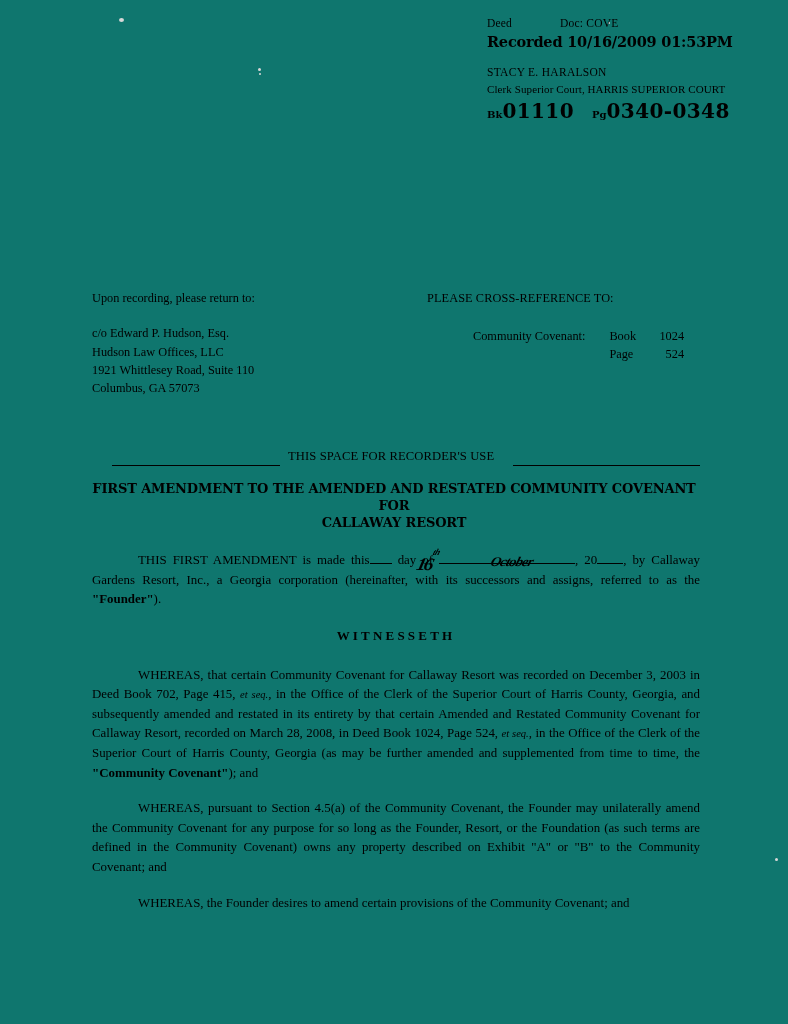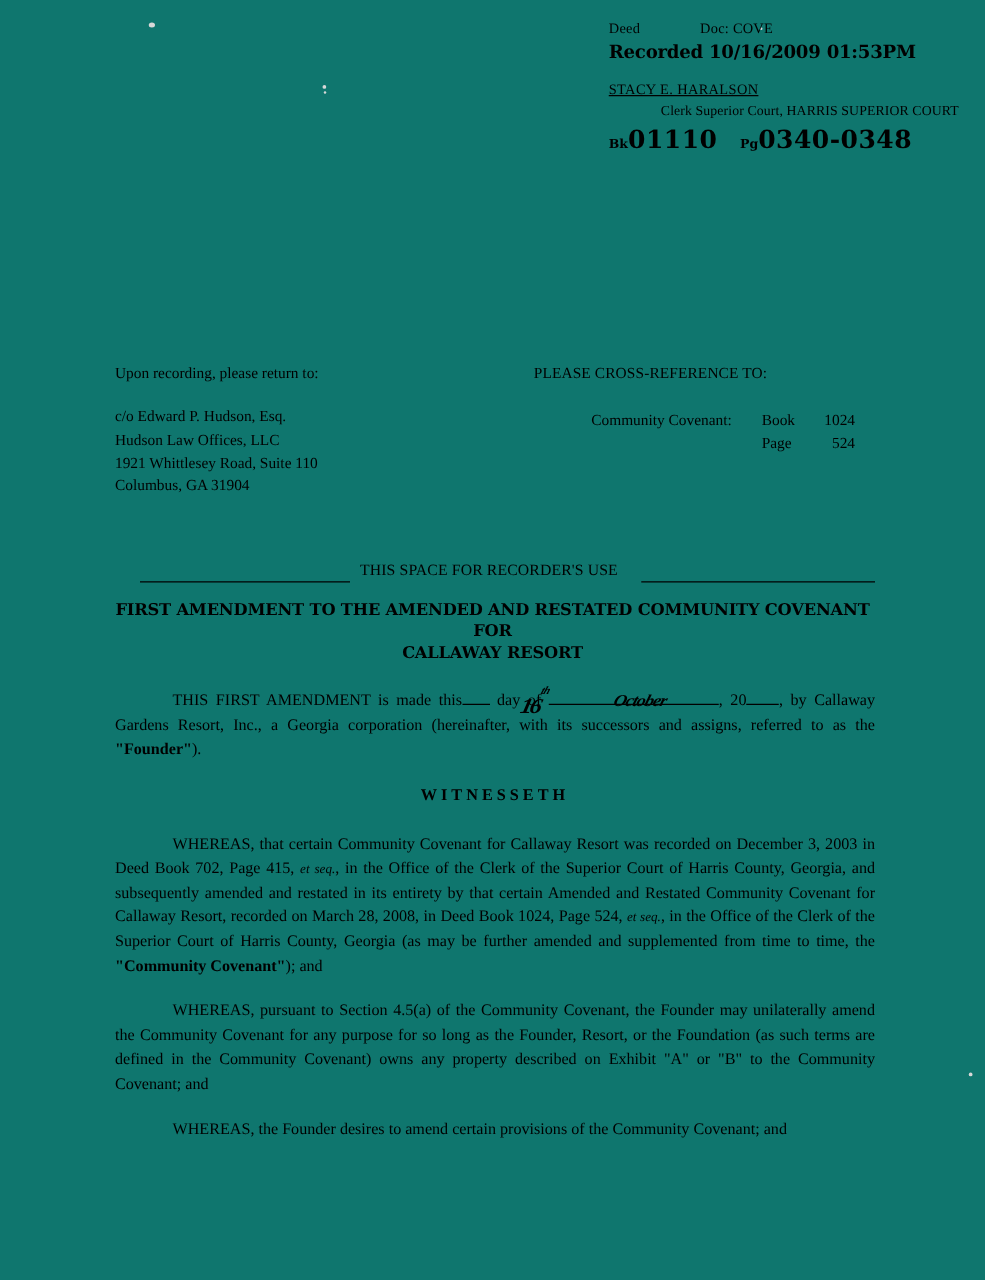--- a/index.html
+++ b/index.html
@@ -46,28 +46,26 @@
     font-size: 14.5px;
     letter-spacing: -0.2px;
     margin-top: 2px;
     white-space: nowrap;
   }
   .stamp-clerkname {
     font-size: 11.5px;
     letter-spacing: 0.3px;
     margin-top: 14px;
     white-space: nowrap;
-    text-decoration: underline;
   }
   .stamp-court {
     font-size: 11px;
     letter-spacing: 0.1px;
     margin-top: 2px;
     white-space: nowrap;
-    text-align: right;
   }
   .stamp-bkpg {
     margin-top: 3px;
     white-space: nowrap;
     font-family: "DejaVu Serif", serif;
   }
   .stamp-bkpg .lbl {
     font-size: 10px;
     font-weight: bold;
   }
@@ -247,21 +245,21 @@
     <div class="stamp-clerkname">STACY E. HARALSON</div>
     <div class="stamp-court">Clerk Superior Court, HARRIS SUPERIOR COURT</div>
     <div class="stamp-bkpg"><span class="lbl">Bk</span><span class="num">01110</span><span class="gap"></span><span class="lbl">Pg</span><span class="num">0340-0348</span></div>
   </div>
 
   <div id="return-block">
     <div class="head">Upon recording, please return to:</div>
     <div class="addr-line">c/o Edward P. Hudson, Esq.</div>
     <div class="addr-line">Hudson Law Offices, LLC</div>
     <div class="addr-line">1921 Whittlesey Road, Suite 110</div>
-    <div class="addr-line">Columbus, GA 31904</div>
+    <div class="addr-line">Columbus, GA 57073</div>
   </div>
 
   <div id="xref-block">
     <div id="xref-head">PLEASE CROSS-REFERENCE TO:</div>
     <table id="xref-table">
       <tbody>
           <tr>
         <td class="lbl-cell">Community Covenant:</td>
         <td class="key-cell">Book</td>
         <td class="val-cell">1024</td>

